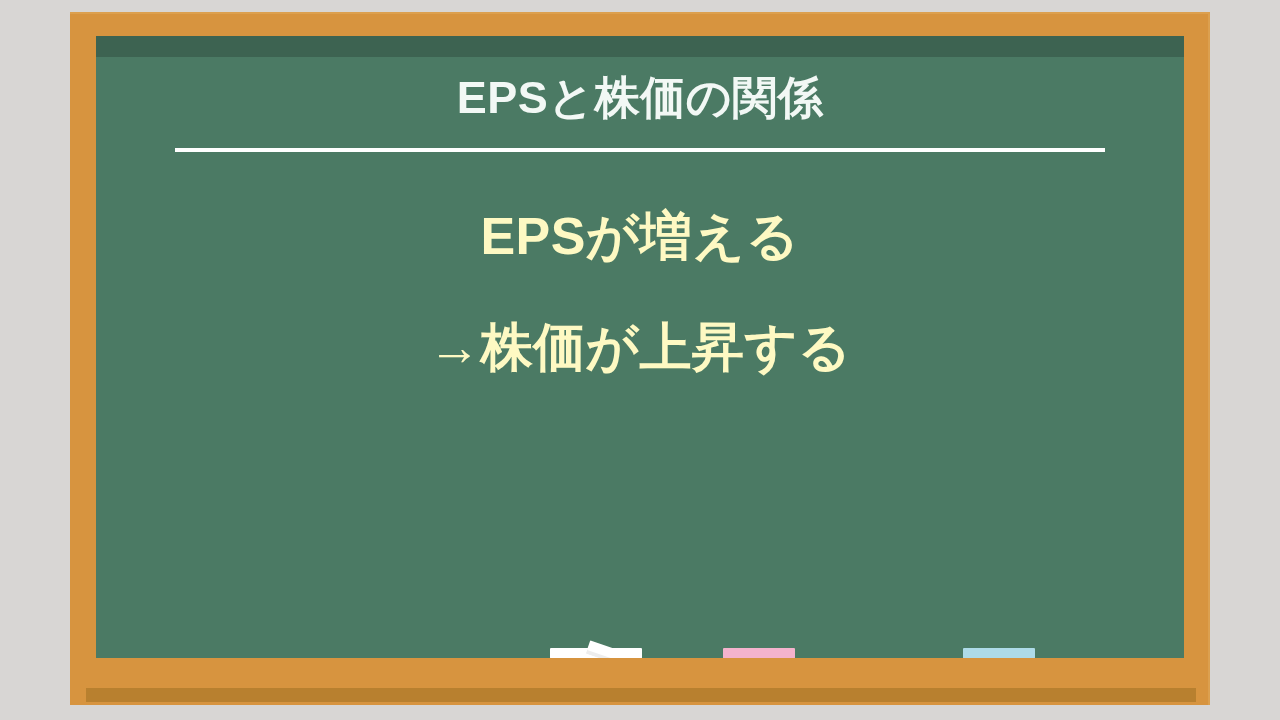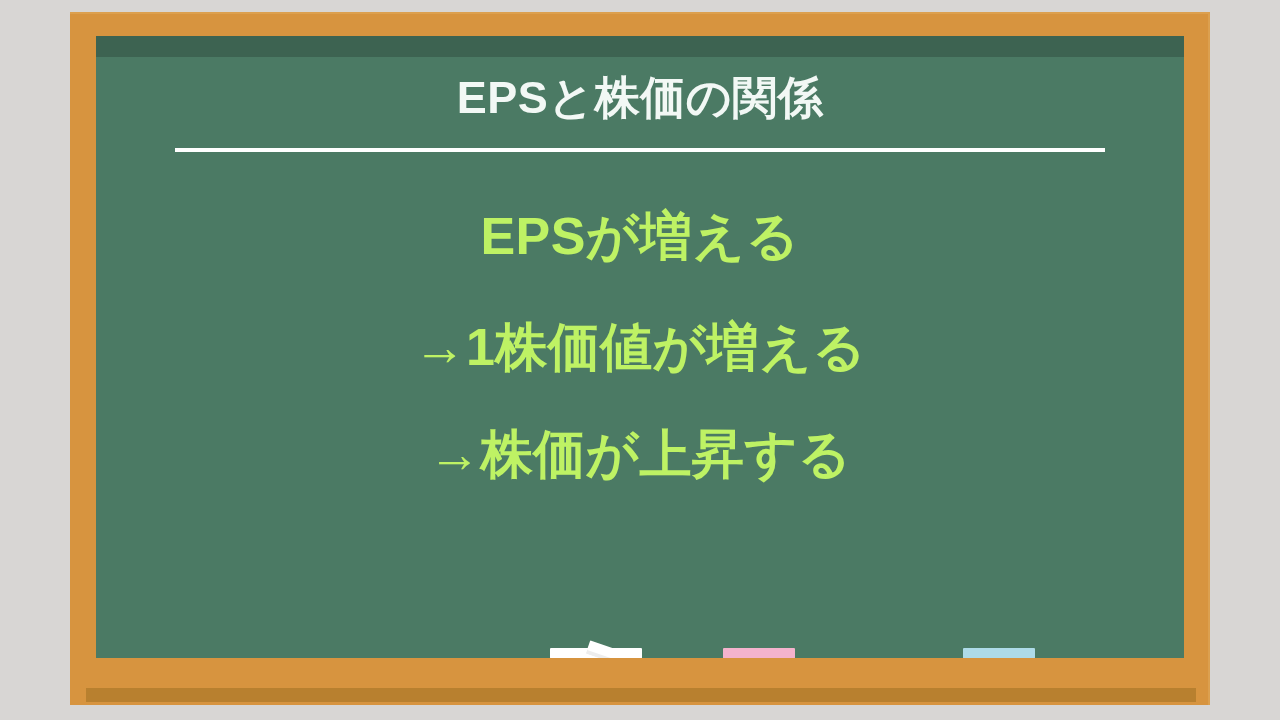--- a/index.html
+++ b/index.html
@@ -113,21 +113,21 @@
 
   
   .body-lines {
     position: absolute;
     left: 0;
     top: 172px;
     width: 100%;
     text-align: center;
   }
   .body-line {
-    color: #bef264;
+    color: #fef9c3;
     font-size: 52px;
     font-weight: 700;
     line-height: 1.1;
     white-space: nowrap;
     letter-spacing: 0.5px;
   }
   .body-line.l1 { margin: 0 0 54px 0; }
   .body-line.l2 { margin: 0 0 50px 0; }
   .body-line.l3 { margin: 8px; }
 
@@ -184,21 +184,20 @@
     <div class="board-top-shade"></div>
 
     <div class="title-area">
       <h1 class="board-title">EPSと株価の関係</h1>
     </div>
 
     <div class="title-rule"></div>
 
     <div class="body-lines">
       <div class="body-line l1">EPSが増える</div>
-      <div class="body-line l2">→1株価値が増える</div>
       <div class="body-line l3">→株価が上昇する</div>
     </div>
 
     <div class="chalk chalk-white-flat"></div>
     <div class="chalk chalk-white-tilt"></div>
     <div class="chalk chalk-pink"></div>
     <div class="chalk chalk-blue"></div>
 
   </div>
 

